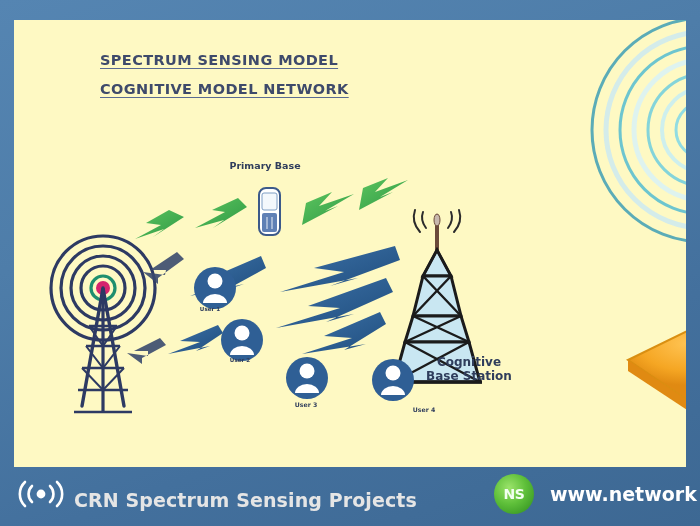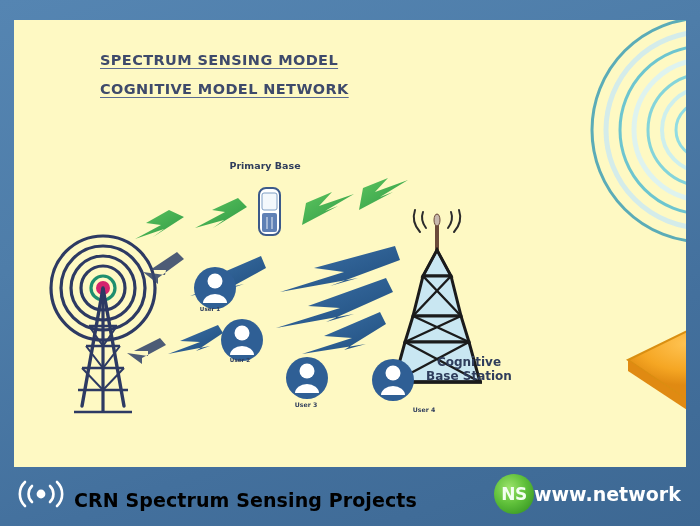--- a/index.html
+++ b/index.html
@@ -89,21 +89,21 @@
     display: flex;
     align-items: center;
   }
   .footer-icon {
     margin-left: 18px;
     margin-right: 10px;
     display: flex;
     align-items: center;
   }
   .footer-title {
-    color: #000000;
+    color: #e5e5e5;
     font-family: "DejaVu Sans", sans-serif;
     font-size: 19px;
     font-weight: bold;
     letter-spacing: 0.1px;
     white-space: nowrap;
     margin-top: 12px;
   }
   .footer-right {
     position: absolute;
     left: 494px;
@@ -116,25 +116,25 @@
     width: 40px;
     height: 40px;
     border-radius: 50%;
     background: radial-gradient(circle at 38% 34%, #9be36a 0%, #5fc03a 45%, #3f9f28 78%, #2f8a1e 100%);
     display: flex;
     align-items: center;
     justify-content: center;
     color: #f2fff0;
     font-family: "DejaVu Sans", sans-serif;
     font-weight: bold;
-    font-size: 17px;
+    font-size: 14px;
     letter-spacing: -0.5px;
   }
   .footer-url {
-    margin-left: 0;
+    margin-left: 16px;
     color: #ffffff;
     font-family: "DejaVu Sans", sans-serif;
     font-size: 19px;
     font-weight: bold;
     white-space: nowrap;
   }
 
   
   .soft { filter: blur(0.22px); }
 </style>

